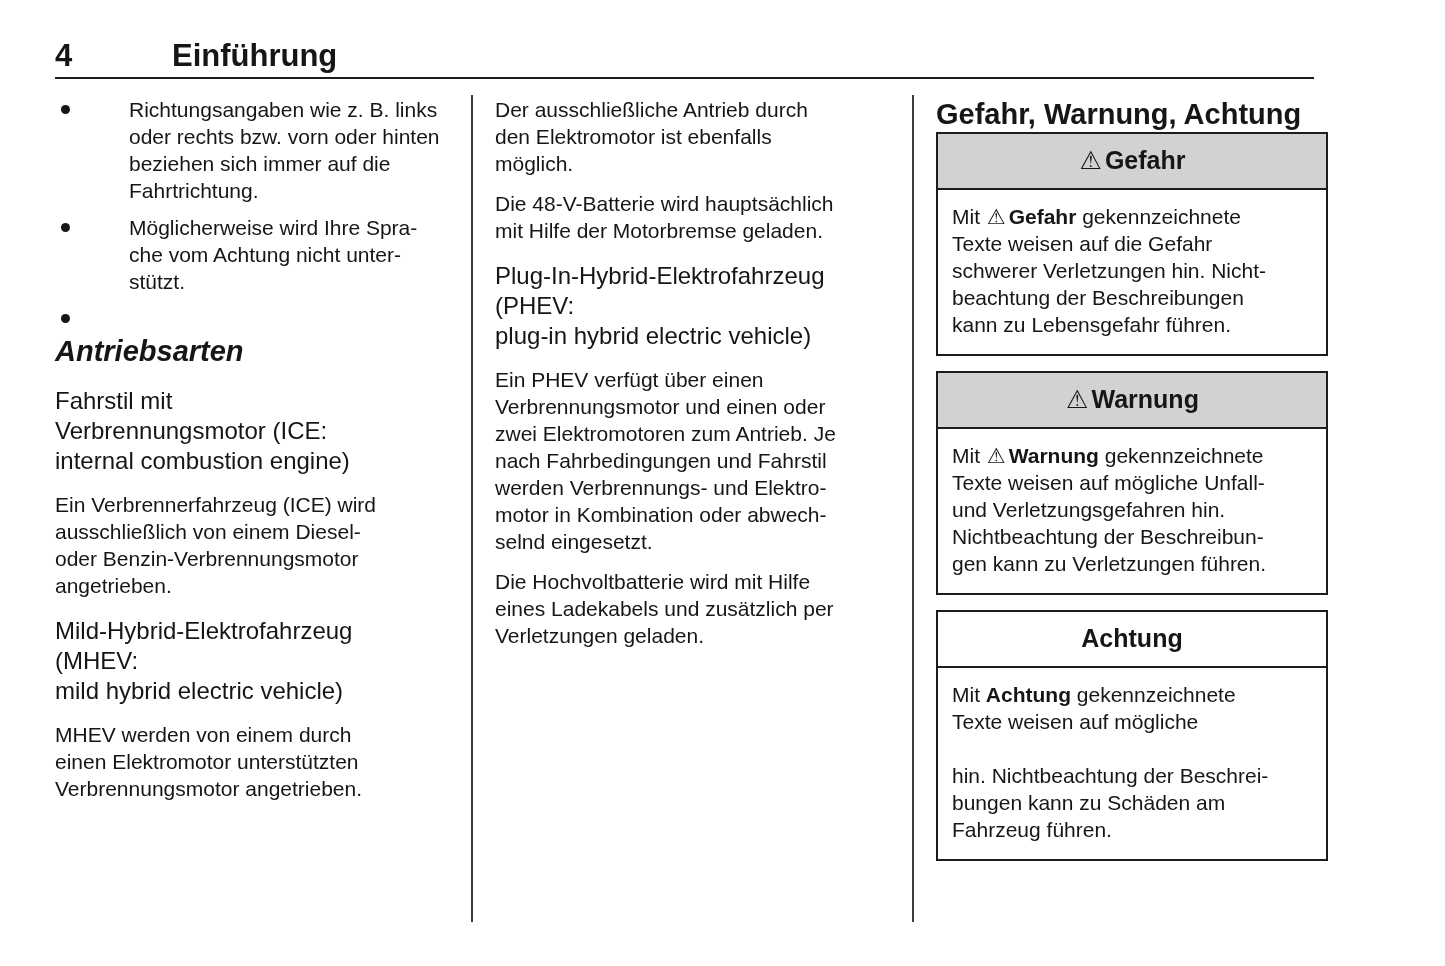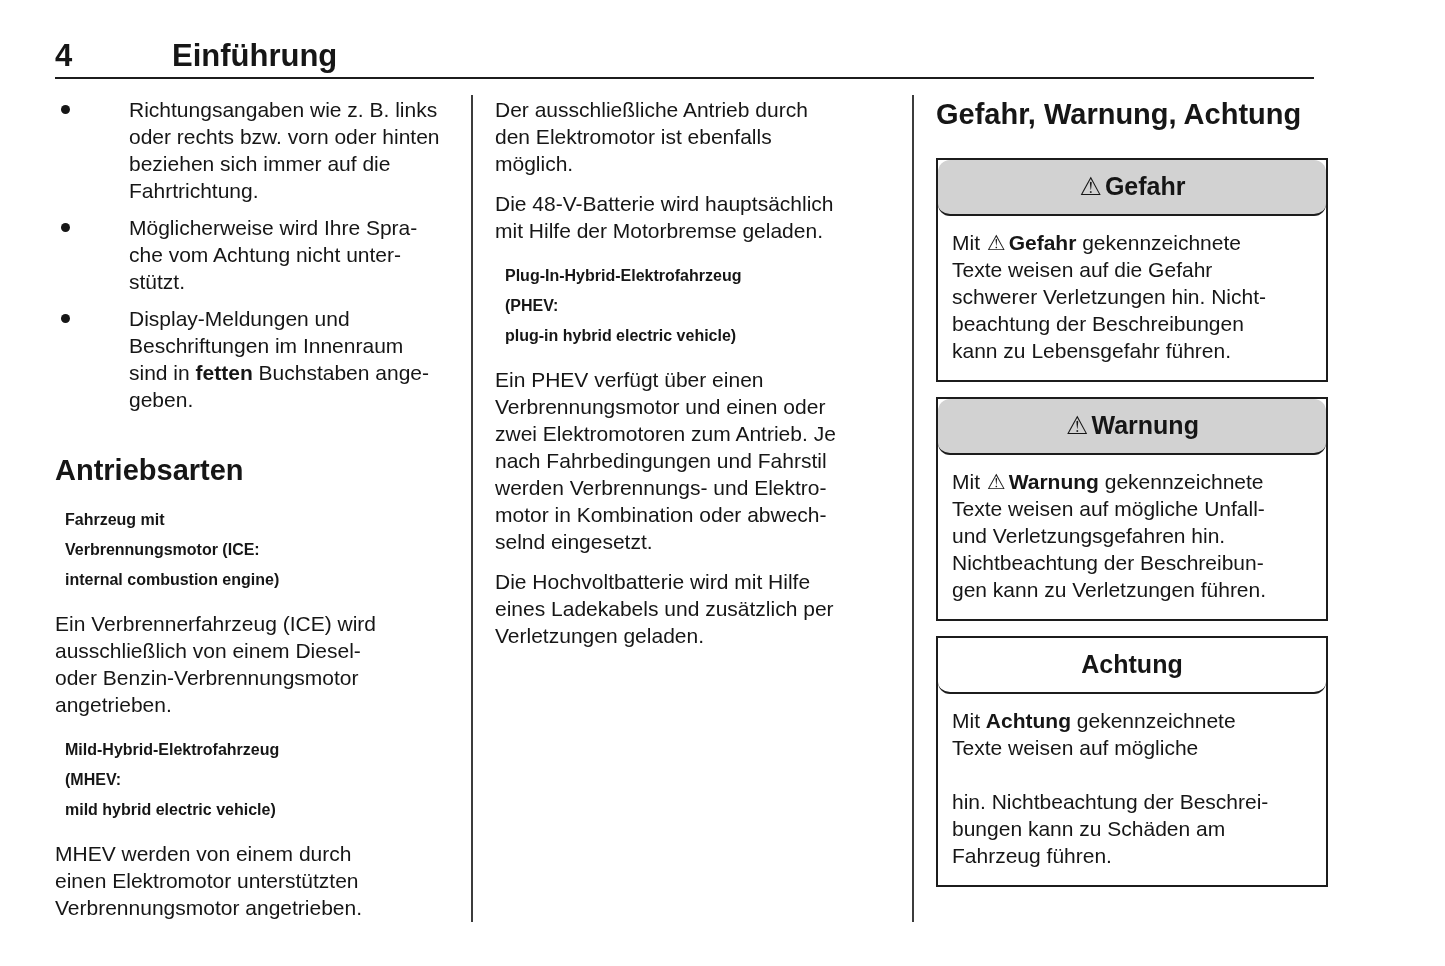--- a/index.html
+++ b/index.html
@@ -48,42 +48,41 @@
     width: 42px; flex: 0 0 42px;
   }
   .bullet-dot {
     width: 9px; height: 9px; border-radius: 50%;
     background: #161616; margin: 9px 0 0 6px;
   }
   .h1 {
     font-size: 29px; font-weight: bold; line-height: 36px;
     margin: 0;
   }
-  .col-1 .h1 { margin-top: 39px; }
+  .col-1 .h1 { margin-top: 10px; font-style: italic; }
   .h2 {
-    font-size: 16px; font-weight: bold; line-height: 30px;
-    margin: 10px;
+    font-size: 24px; font-weight: normal; line-height: 30px;
+    margin: 0;
   }
   .h2-gap { margin-top: 17px; margin-bottom: 15px; }
 
   
-  .col-3 .h1 { margin-bottom: 26px; }
+  .col-3 .h1 { margin-bottom: 0; }
   .note-box {
     box-sizing: border-box;
     width: 392px;
     border: 2px solid #1c1c1c;
     margin-bottom: 15px;
     background: #ffffff;
   }
   .note-box-header {
     text-align: center;
     font-size: 25px; font-weight: bold;
     padding: 12px 0 13px 0;
     border-bottom: 2px solid #1c1c1c;
-    border-radius: 12px;
   }
   .note-box-header.shaded { background: #d2d2d2; }
   .note-box-body {
     padding: 13px 10px 16px 14px;
     font-size: 21px; line-height: 27px;
   }
   .tri { margin: 0 3px 0 1px; font-weight: normal; }
   b { font-weight: bold; }
 </style>
 </head>
@@ -110,27 +109,26 @@
       <div class="bullet-item">
         <div class="bullet-marker">
             <div class="bullet-dot"></div>
           </div>
         <div class="body-text rich"><span>Möglicherweise wird Ihre Spra-</span><br><span>che vom Achtung nicht unter-</span><br><span>stützt.</span></div>
       </div>
       <div class="bullet-item">
         <div class="bullet-marker">
             <div class="bullet-dot"></div>
           </div>
-        <div class="body-text rich"><span>Display-Meldungen und</span><br><span>Beschriftungen im Innenraum</span><br><span>sind in </span><b>fetten</b><span> Buchstaben ange-</span><br><span>geben.</span></div>
       </div>
     </div>
 
     <div class="h1">Antriebsarten</div>
 
-    <div class="h2 h2-gap rich"><span>Fahrzeug mit</span><br><span>Verbrennungsmotor (ICE:</span><br><span>internal combustion engine)</span></div>
+    <div class="h2 h2-gap rich"><span>Fahrstil mit</span><br><span>Verbrennungsmotor (ICE:</span><br><span>internal combustion engine)</span></div>
     <div class="body-text rich para"><span>Ein Verbrennerfahrzeug (ICE) wird</span><br><span>ausschließlich von einem Diesel-</span><br><span>oder Benzin-Verbrennungsmotor</span><br><span>angetrieben.</span></div>
 
     <div class="h2 h2-gap rich"><span>Mild-Hybrid-Elektrofahrzeug</span><br><span>(MHEV:</span><br><span>mild hybrid electric vehicle)</span></div>
     <div class="body-text rich para"><span>MHEV werden von einem durch</span><br><span>einen Elektromotor unterstützten</span><br><span>Verbrennungsmotor angetrieben.</span></div>
   </div>
 
   <div class="col col-2">
     <div class="body-text rich para"><span>Der ausschließliche Antrieb durch</span><br><span>den Elektromotor ist ebenfalls</span><br><span>möglich.</span></div>
     <div class="body-text rich para"><span>Die 48-V-Batterie wird hauptsächlich</span><br><span>mit Hilfe der Motorbremse geladen.</span></div>
 

